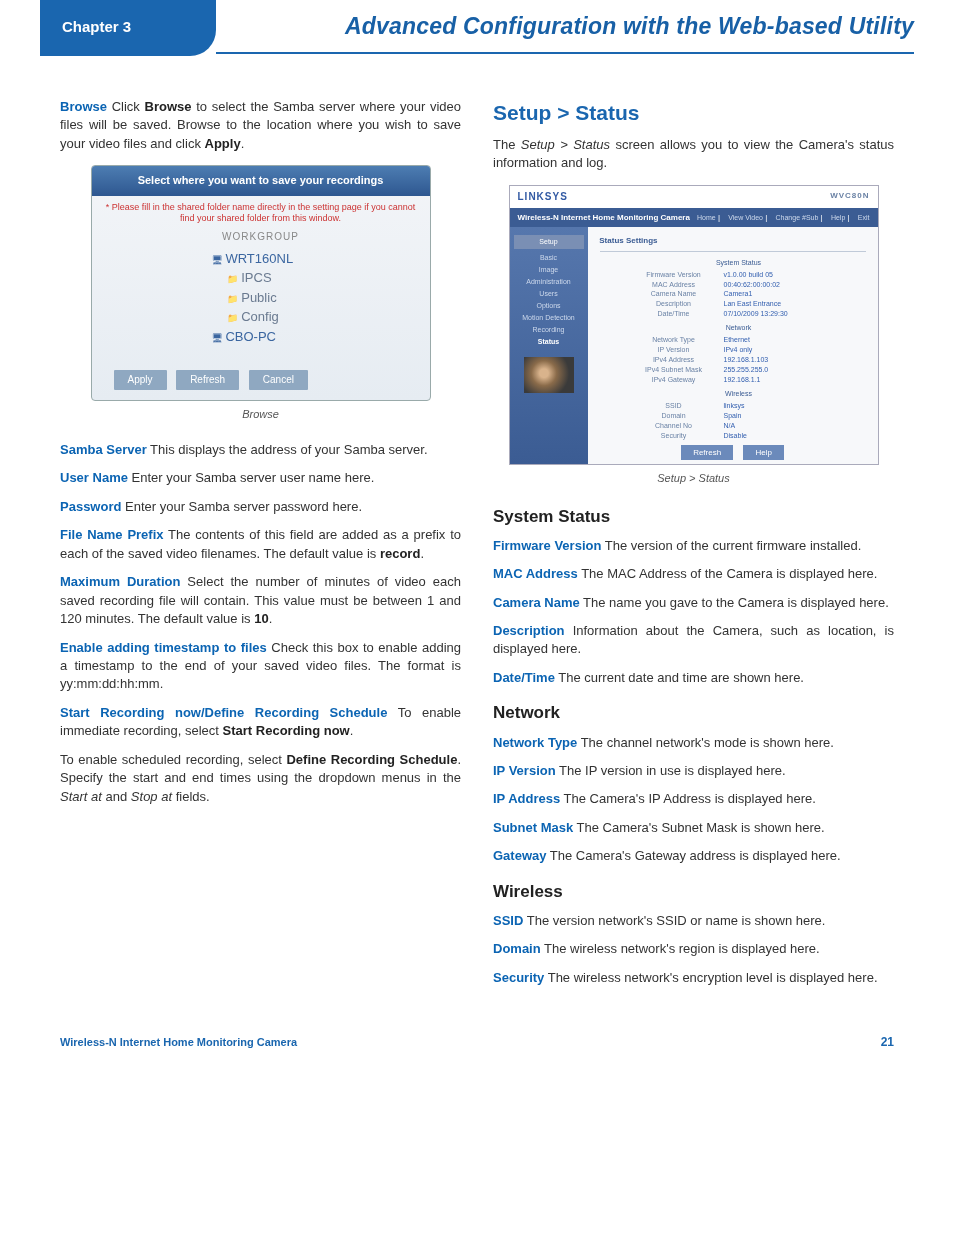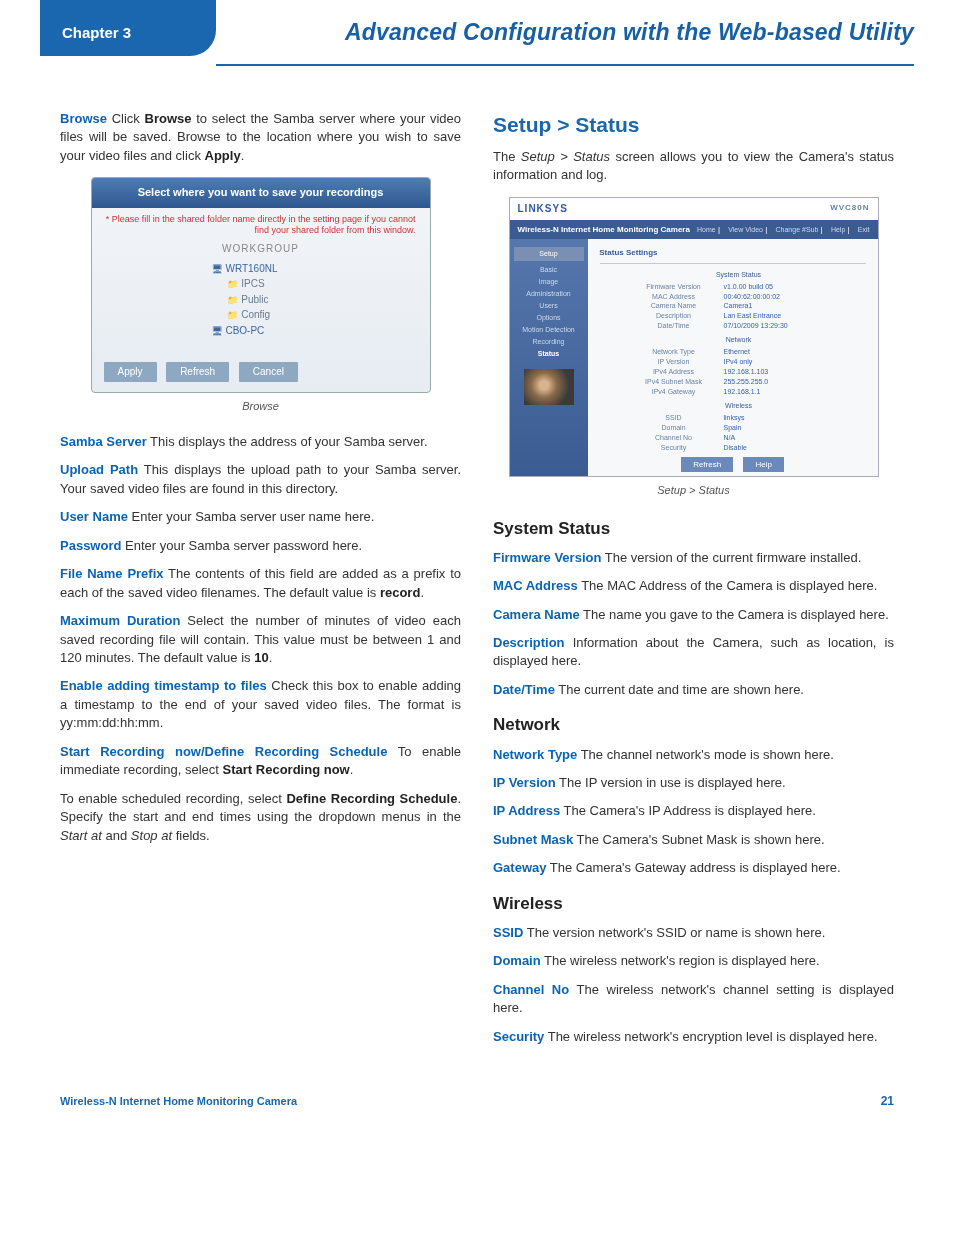--- a/index.html
+++ b/index.html
@@ -1,38 +1,38 @@
 <!DOCTYPE html>
 <html><head>
 <meta charset="utf-8">
 <style>
   * { box-sizing: border-box; margin: 0; padding: 0; }
   body { font-family: 'Segoe UI', Tahoma, Arial, sans-serif; background: #fff; color: #222; width: 954px; margin: 0 auto; }
   .page { padding: 0 0 40px 0; }
-  .header { display: flex; justify-content: space-between; align-items: center; padding: 8px 40px 8px 40px; height: 64px; }
+  .header { display: flex; justify-content: space-between; align-items: center; padding: 8px 40px 8px 40px; height: 52px; }
   .header-left { color: #1860a6; font-weight: bold; font-size: 15px; }
   .header-right { color: #1860a6; font-weight: bold; font-style: italic; font-size: 23px; letter-spacing: 0.2px; }
   .header .header-left { position: relative; z-index: 2; color: #fff; }
   .columns { display: flex; gap: 32px; padding: 44px 60px 8px 60px; }
   .col { width: 50%; font-size: 13px; line-height: 1.42; color: #333; }
   .col p { margin: 0 0 10px 0; text-align: justify; }
   .term { color: #0b64b3; font-weight: bold; }
   .bold { font-weight: bold; color: #222; }
   h2.section { color: #1a66af; font-weight: bold; font-size: 21px; margin: 0 0 8px 0; }
   h3.sub { color: #222; font-weight: bold; font-size: 17px; margin: 14px 0 8px 0; }
   .img-box { margin: 12px auto 4px auto; text-align: center; }
   .browse-fig { width: 340px; margin: 0 auto; border: 1px solid #9aa; border-radius: 4px; overflow: hidden; background: linear-gradient(#f3f5f8,#e6ecf2); padding-bottom: 10px; }
   .browse-fig .bf-head { background: linear-gradient(#4d7db2,#2e5790); color: #fff; font-size: 11px; padding: 7px 16px; text-align: center; font-weight: bold; }
-  .browse-fig .bf-note { color: #c33; font-size: 9px; padding: 6px 14px 2px 14px; text-align: right; line-height: 1.25; }
+  .browse-fig .bf-note { color: #c33; font-size: 9px; padding: 6px 14px 2px 14px; text-align: center; line-height: 1.25; }
   .browse-fig .bf-label { color: #888; font-size: 10px; text-align: center; margin: 4px 0 4px 0; letter-spacing: 1px; }
-  .browse-fig .bf-tree { font-size: 10px; color: #3b66a0; text-align: left; margin: 0 0 0 120px; line-height: 1.5; }
+  .browse-fig .bf-tree { font-size: 13px; color: #3b66a0; text-align: left; margin: 0 0 0 120px; line-height: 1.5; }
   .browse-fig .bf-tree .lvl2 { margin-left: 16px; color: #6a7a90; }
   .browse-fig .bf-tree .folder::before { content: "📁 "; font-size: 9px; }
   .browse-fig .bf-tree .comp::before { content: "🖥 "; font-size: 9px; }
-  .browse-fig .bf-buttons { margin-top: 24px; text-align: left; padding-left: 12px; }
+  .browse-fig .bf-buttons { margin-top: 24px; text-align: left; padding-left: 22px; }
   .browse-fig .bf-btn { display: inline-block; background: #8fa8c1; color: #fff; font-size: 10px; padding: 3px 14px; margin-right: 6px; border-radius: 1px; }
   .caption { font-style: italic; font-size: 11px; color: #555; text-align: center; margin: 6px 0 18px 0; }
   .status-fig { width: 370px; margin: 0 auto; border: 1px solid #aab; background: #4c1d95; font-size: 8px; }
   .status-fig .sf-top { background: #fff; color: #3159a3; font-weight: bold; padding: 4px 8px; display: flex; justify-content: space-between; font-size: 10px; letter-spacing: 1px; }
   .status-fig .sf-bar { background: #3b5c93; color: #fff; display: flex; justify-content: space-between; padding: 4px 8px; align-items: center; }
   .status-fig .sf-bar .sf-title { font-weight: bold; font-size: 8px; }
   .status-fig .sf-bar .sf-tabs span { margin-left: 6px; color: #cdd9ec; font-size: 7px; }
   .status-fig .sf-body { display: flex; min-height: 190px; }
   .status-fig .sf-side { width: 78px; background: linear-gradient(#5677ad,#3b5c93); color: #cdd9ec; padding: 6px 4px; font-size: 7px; }
   .status-fig .sf-side .sf-btn { background: #7a8fb4; color: #fff; padding: 2px 4px; margin-bottom: 4px; font-size: 7px; }
@@ -86,21 +86,20 @@
           <div class="bf-buttons">
             <span class="bf-btn">Apply</span>
             <span class="bf-btn">Refresh</span>
             <span class="bf-btn">Cancel</span>
           </div>
         </div>
       </div>
       <div class="caption">Browse</div>
 
       <p><span class="term">Samba Server</span><span>  This displays the address of your Samba server.</span></p>
-      <p><span class="term">Upload Path</span><span>  This displays the upload path to your Samba server. Your saved video files are found in this directory.</span></p>
       <p><span class="term">User Name</span><span>  Enter your Samba server user name here.</span></p>
       <p><span class="term">Password</span><span>  Enter your Samba server password here.</span></p>
       <p><span class="term">File Name Prefix</span><span>  The contents of this field are added as a prefix to each of the saved video filenames. The default value is </span><span class="bold">record</span><span>.</span></p>
       <p><span class="term">Maximum Duration</span><span>  Select the number of minutes of video each saved recording file will contain. This value must be between 1 and 120 minutes. The default value is </span><span class="bold">10</span><span>.</span></p>
       <p><span class="term">Enable adding timestamp to files</span><span>  Check this box to enable adding a timestamp to the end of your saved video files. The format is yy:mm:dd:hh:mm.</span></p>
       <p><span class="term">Start Recording now/Define Recording Schedule</span><span>  To enable immediate recording, select </span><span class="bold">Start Recording now</span><span>.</span></p>
       <p><span>To enable scheduled recording, select </span><span class="bold">Define Recording Schedule</span><span>. Specify the start and end times using the dropdown menus in the </span><i class="em">Start at</i><span> and </span><i class="em">Stop at</i><span> fields.</span></p>
     </div>
 
     <div class="col">
@@ -218,21 +217,20 @@
       <h3 class="sub">Network</h3>
       <p><span class="term">Network Type</span><span>  The channel network's mode is shown here.</span></p>
       <p><span class="term">IP Version</span><span>  The IP version in use is displayed here.</span></p>
       <p><span class="term">IP Address</span><span>  The Camera's IP Address is displayed here.</span></p>
       <p><span class="term">Subnet Mask</span><span>  The Camera's Subnet Mask is shown here.</span></p>
       <p><span class="term">Gateway</span><span>  The Camera's Gateway address is displayed here.</span></p>
 
       <h3 class="sub">Wireless</h3>
       <p><span class="term">SSID</span><span>  The version network's SSID or name is shown here.</span></p>
       <p><span class="term">Domain</span><span>  The wireless network's region is displayed here.</span></p>
-      <p><span class="term">Channel No</span><span>  The wireless network's channel setting is displayed here.</span></p>
       <p><span class="term">Security</span><span>  The wireless network's encryption level is displayed here.</span></p>
     </div>
 
   </div>
 
   <div class="footer">
     <span class="fl">Wireless-N Internet Home Monitoring Camera</span>
     <span class="fr">21</span>
   </div>
 

